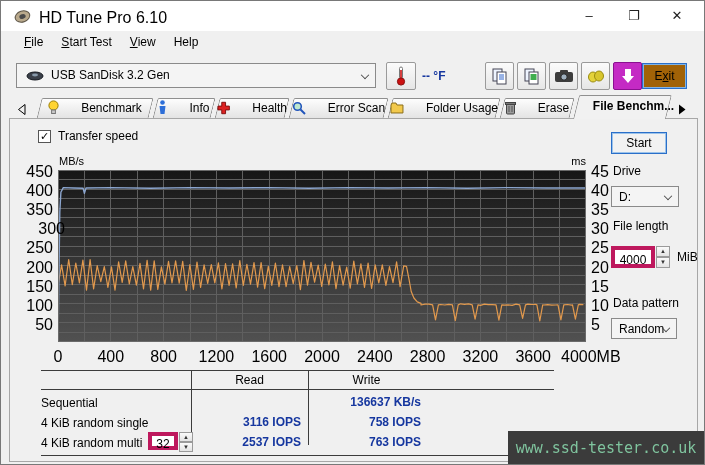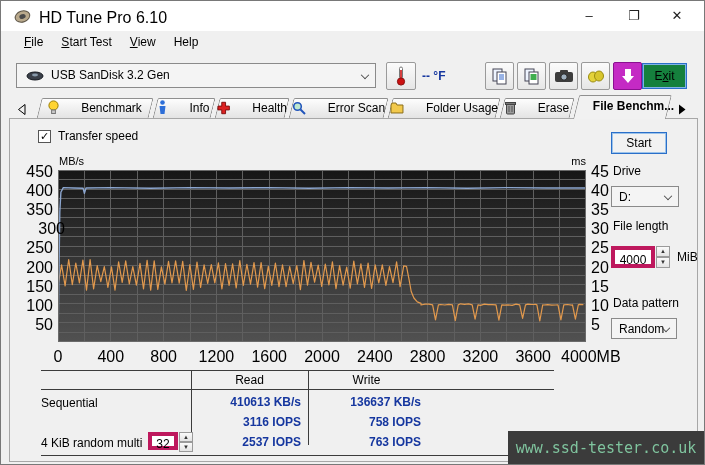--- a/index.html
+++ b/index.html
@@ -21,21 +21,21 @@
   .menu-item u{text-decoration:underline;}
   
   .toolbar-bg{position:absolute;left:0;top:52px;width:100%;height:41px;background:#f0f0f0;}
   .combo{position:absolute;background:#f4f4f4;border:1px solid #8a8a8a;}
   .device-combo{left:8px;top:62px;width:360px;height:25px;margin-left:7px;}
   .combo .chev{position:absolute;right:7px;top:50%;transform:translateY(-65%) rotate(45deg);width:6px;height:6px;border-right:1.5px solid #444;border-bottom:1.5px solid #444;}
   .device-combo .dev-text{position:absolute;left:34px;top:4px;}
   .dev-icon{position:absolute;left:9px;top:6px;}
   .tbtn{position:absolute;top:61px;width:29px;height:28px;background:linear-gradient(#fbfbfb,#e6e6e6);border:1px solid #9a9a9a;border-radius:2px;display:flex;align-items:center;justify-content:center;}
   .temp-text{position:absolute;left:421px;top:68px;font-weight:bold;color:var(--accent_blue,#16379f);font-size:12px;}
-  .exit-btn{position:absolute;left:641px;top:62px;width:45px;height:26px;background:#15803d;border:1px solid #2a6fc9;box-shadow:0 0 0 1px #7fb2e5 inset;text-align:center;line-height:24px;font-size:12px;}
+  .exit-btn{position:absolute;left:641px;top:62px;width:45px;height:26px;background:#a16207;border:1px solid #2a6fc9;box-shadow:0 0 0 1px #7fb2e5 inset;text-align:center;line-height:24px;font-size:12px;}
   .exit-btn u{text-decoration:underline;}
   
   .tab{position:absolute;top:97px;height:21px;}
   .tab::before{content:"";position:absolute;inset:0;transform:skewX(-14deg);background:linear-gradient(#fdfdfd,#e2e2e2);border:1px solid #8f8f8f;border-bottom:none;border-radius:2px 2px 0 0;}
   .tab.active{top:94px;height:24px;z-index:3;}
   .tab.active::before{background:#f1f1f1;}
   .tab.active .tab-label{font-weight:bold;}
   .tab-inner{position:relative;display:flex;align-items:center;justify-content:center;gap:22px;height:100%;padding-bottom:2px;}
   .tab-label{font-size:12px;white-space:nowrap;}
   .tab-scroll{position:absolute;top:100px;width:16px;height:16px;display:flex;align-items:center;justify-content:center;}
@@ -328,29 +328,29 @@
   <div class="tline" style="left:40px;top:369px;width:513px;height:1px;"></div>
   <div class="tline" style="left:40px;top:388px;width:513px;height:1px;"></div>
   <div class="tline" style="left:190px;top:369px;width:1px;height:75px;"></div>
   <div class="tline" style="left:307px;top:369px;width:1px;height:75px;"></div>
   <div class="tline" style="left:40px;top:454px;width:505px;height:1px;"></div>
 
   <span class="col-head" style="left:190px;top:372px;width:117px;">Read</span>
   <span class="col-head" style="left:307px;top:372px;width:117px;">Write</span>
 
   <span class="row-label" style="top:395px;">Sequential</span>
+  <span class="row-label" style="top:415px;">4 KiB random single</span>
   <span class="row-label" style="top:435px;">4 KiB random multi</span>
 
   <div class="spin-input" style="left:147px;top:431px;width:30px;height:18px;line-height:16px;">32</div>
   <div class="spin-btns" style="left:178px;top:431px;height:18px;">
       <div>▲</div>
       <div>▼</div>
     </div>
 
-  <span class="cell-val" style="left:190px;top:394px;">410613 KB/s</span>
   <span class="cell-val" style="left:190px;top:414px;">3116 IOPS</span>
   <span class="cell-val" style="left:190px;top:434px;">2537 IOPS</span>
   <span class="cell-val" style="left:310px;top:394px;">136637 KB/s</span>
   <span class="cell-val" style="left:310px;top:414px;">758 IOPS</span>
   <span class="cell-val" style="left:310px;top:434px;">763 IOPS</span>
 
   <div class="watermark">
       <span>www.ssd-tester.co.uk</span>
     </div>
 </div>

